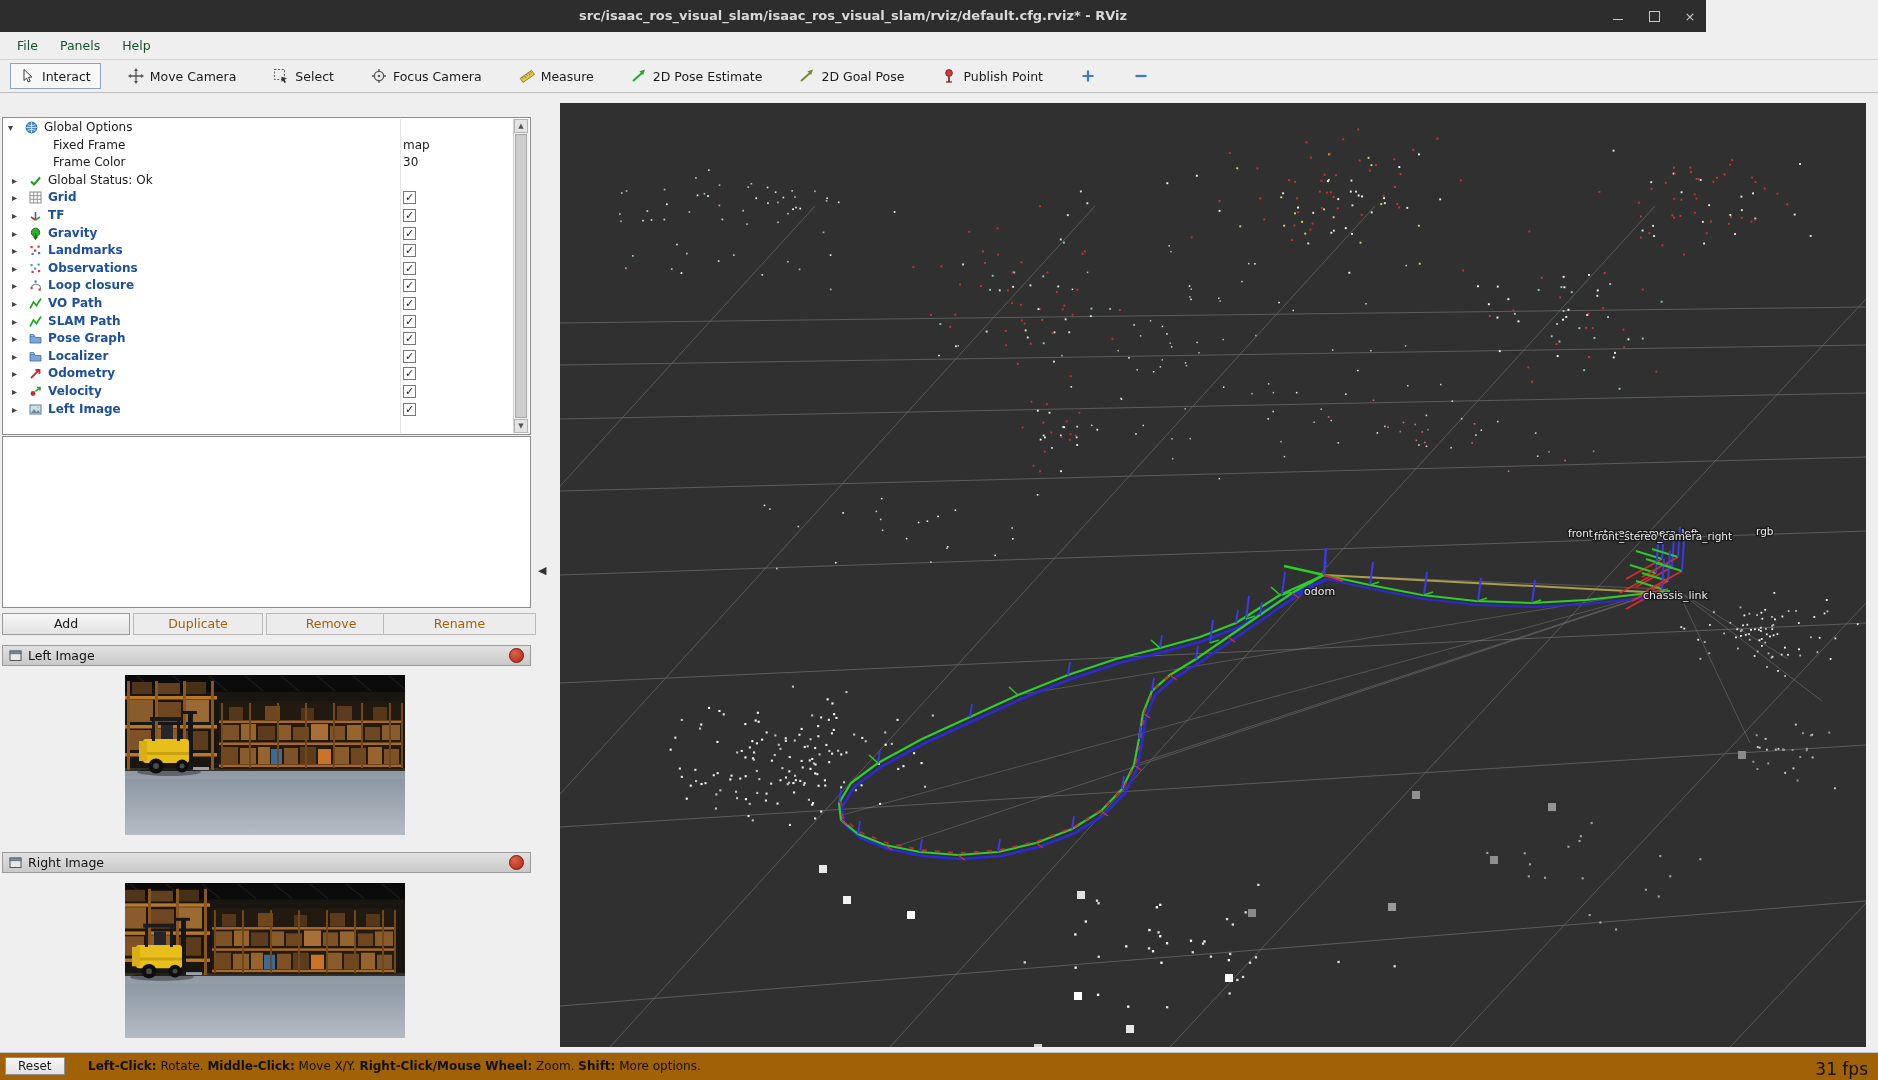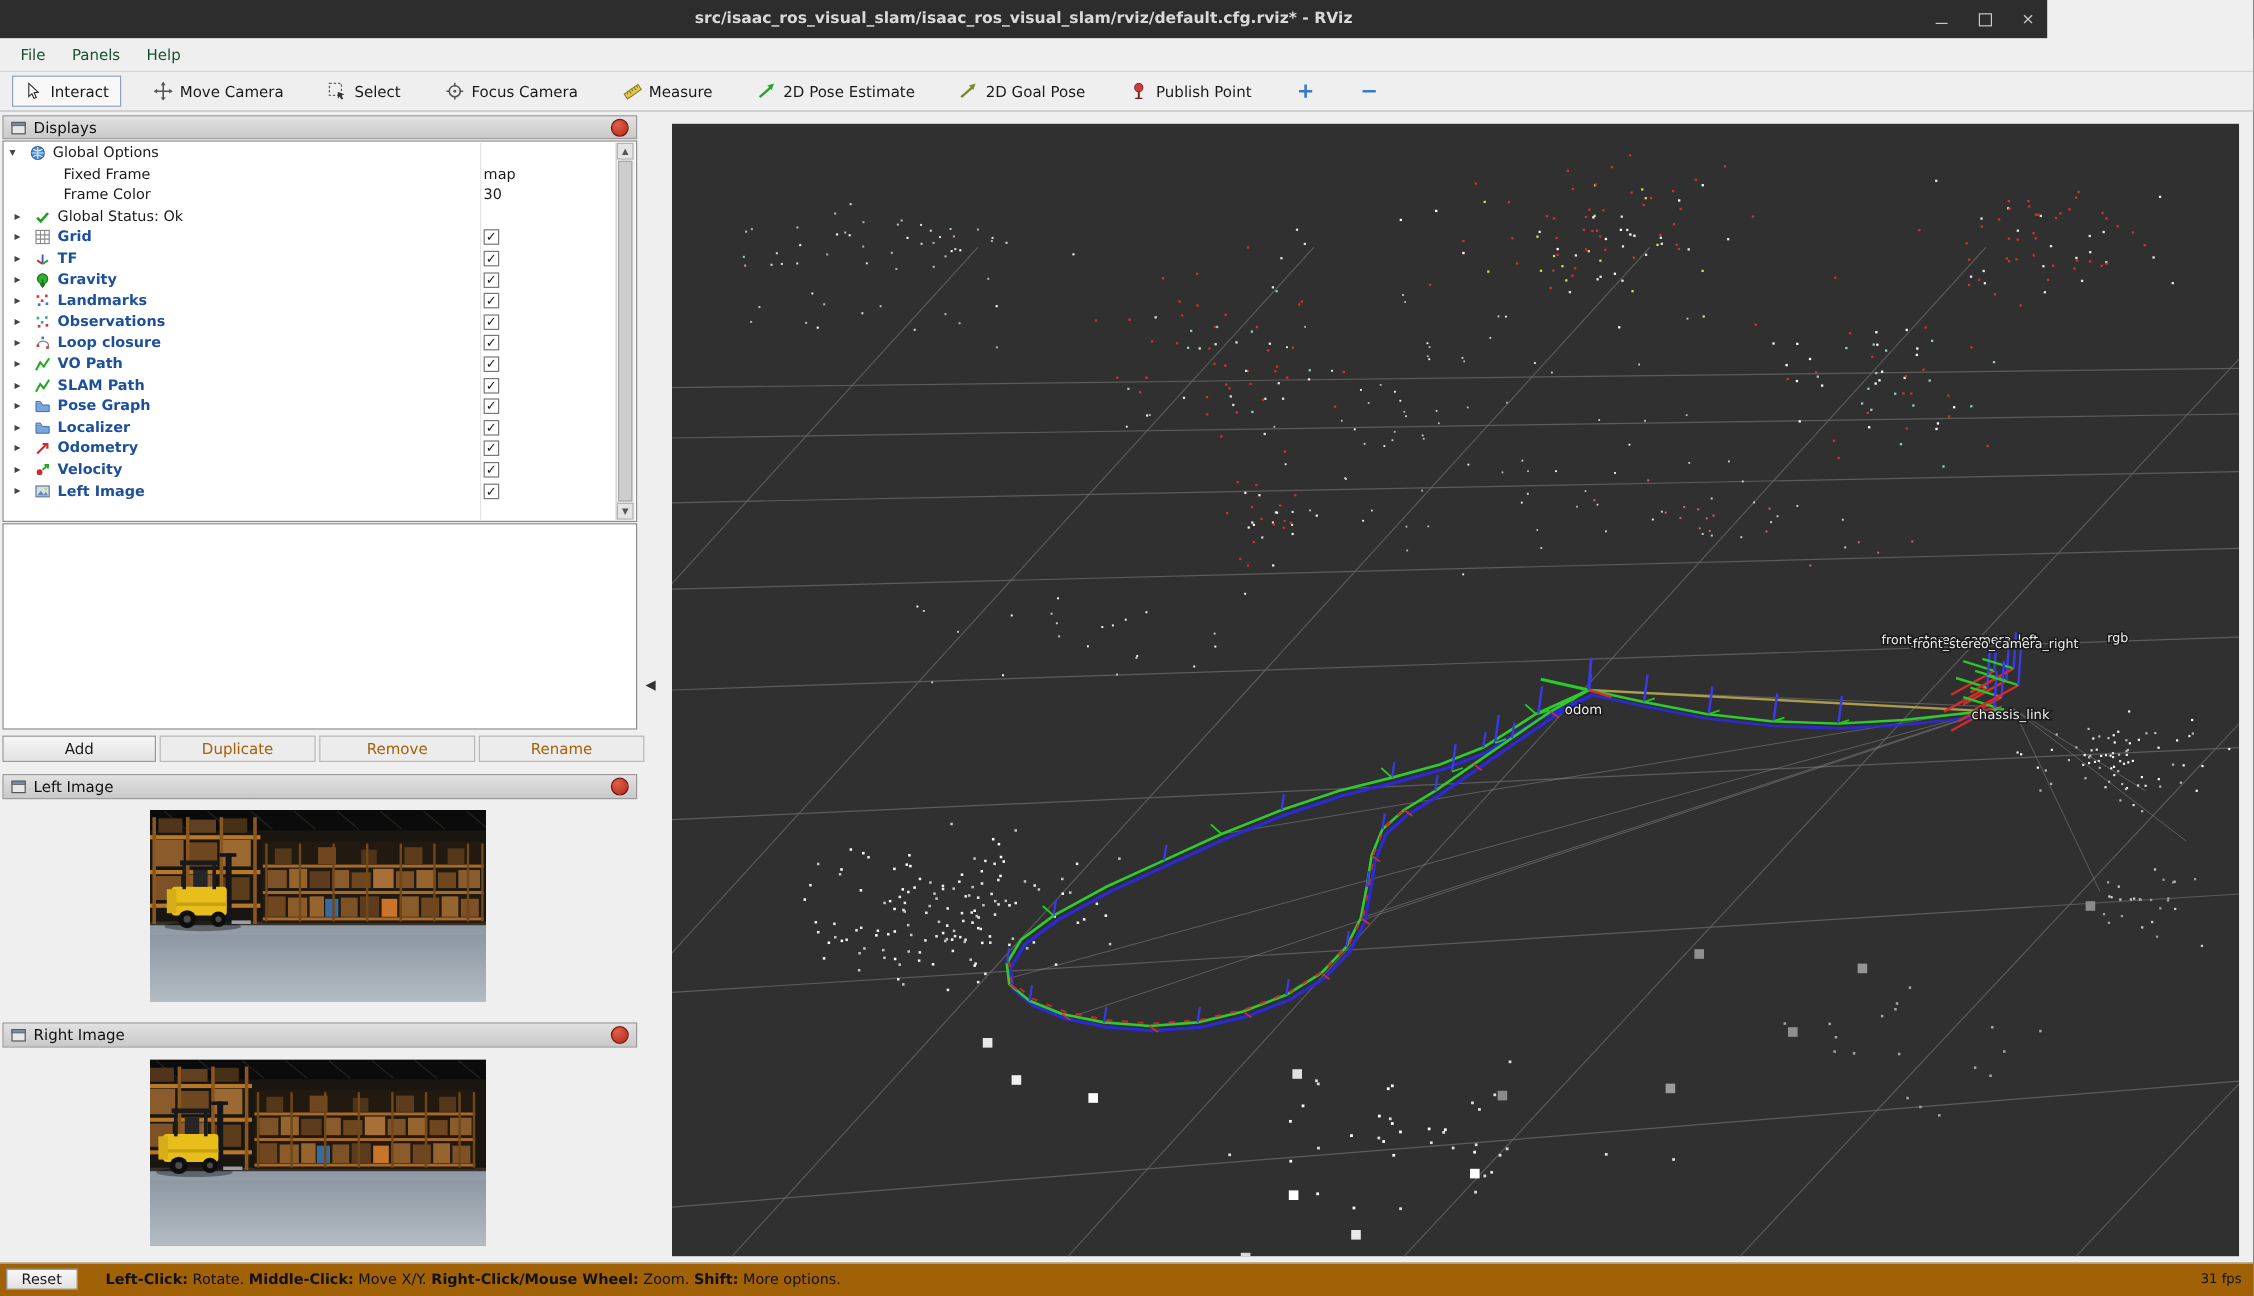--- a/index.html
+++ b/index.html
@@ -58,21 +58,21 @@
        box-sizing:border-box;text-align:center;line-height:20px;font-size:12.5px;color:#1a1a1a;}
   .pbtn.disabled{color:#a16207;border-color:#b9b9b9;background:#ececec;}
 
   
   .statusbar{left:0;top:1052px;width:1878px;height:28px;background:#a16207;border-top:1px solid #c4c4c4;
        box-sizing:border-box;}
   .reset-btn{position:absolute;left:5px;top:4px;padding:1px 12px;background:linear-gradient(#f8f8f8,#e0e0e0);
        border:1px solid #909090;font-size:12px;}
   .help-text{position:absolute;left:88px;top:6px;font-size:12px;color:#111;}
   .help-text b{font-weight:bold;}
-  .fps{position:absolute;right:10px;top:6px;font-size:11px;color:#111;}
+  .fps{position:absolute;right:10px;top:6px;font-size:17px;color:#111;}
 
   .collapse-arrow{left:538px;top:564px;font-size:11px;color:#333;}
 
   #scene{left:560px;top:103px;}
   .img-svg{display:block;}
 </style>
 </head>
 <body>
 
 <div id="app">
@@ -183,30 +183,20 @@
       </div>
       <div class="tool">
         <span>
           <svg width="16" height="16" viewBox="0 0 16 16" style="display:block">
             <path d="M2.5 8h11" stroke="#3a7ac8" stroke-width="2.2"></path>
           </svg>
         </span>
       </div>
     </div>
 
-  <div class="abs panel-header" style="left:2px;top:96px;width:529px;height:20px;">
-    <span id="dp-icon">
-        <svg width="13" height="13" viewBox="0 0 13 13" style="display:block">
-          <rect x="1" y="2" width="11" height="9.5" fill="#e8e8e8" stroke="#555"></rect>
-          <rect x="1" y="2" width="11" height="2.8" fill="#7a8aa0" stroke="#555" stroke-width="0.6"></rect>
-        </svg>
-      </span>
-    <span class="ph-title">Displays</span>
-    <span class="close-dot"></span>
-  </div>
 
   <div class="abs whitebox" style="left:2px;top:117px;width:529px;height:318px;">
     <div class="col-div"></div>
     <div id="tree-rows" style="position:absolute;left:0;top:1px;right:17px;">
         <div class="trow">
           <span class="arrow" style="left: 5px;">▾</span>
           <span class="ticon" style="left: 22px;">
             <svg width="13" height="13" viewBox="0 0 13 13" style="display:block">
               <circle cx="6.5" cy="6.5" r="5.4" fill="#4a8fd4" stroke="#2a5a94"></circle>
               <path d="M1.2 6.5h10.6M6.5 1.2v10.6M2.6 3.4c2.4 1.6 5.4 1.6 7.8 0M2.6 9.6c2.4-1.6 5.4-1.6 7.8 0" stroke="#dce8f4" stroke-width="0.9" fill="none"></path>
@@ -399,21 +389,21 @@
       <div class="thumb" style="top:15px;bottom:15px;"></div>
       <div class="sbtn" style="bottom:0;">▼</div>
     </div>
   </div>
 
   <div class="abs whitebox" style="left:2px;top:436px;width:529px;height:172px;"></div>
 
   <div class="pbtn" style="left:2px;top:613px;width:128px;">Add</div>
   <div class="pbtn disabled" style="left:133px;top:613px;width:130px;">Duplicate</div>
   <div class="pbtn disabled" style="left:266px;top:613px;width:130px;">Remove</div>
-  <div class="pbtn disabled" style="left:399px;top:613px;width:138px;">Rename</div>
+  <div class="pbtn disabled" style="left:383px;top:613px;width:153px;">Rename</div>
 
   <div class="abs panel-header" style="left:2px;top:645px;width:529px;height:21px;">
     <span id="li-icon">
         <svg width="13" height="13" viewBox="0 0 13 13" style="display:block">
           <rect x="1" y="2" width="11" height="9.5" fill="#e8e8e8" stroke="#555"></rect>
           <rect x="1" y="2" width="11" height="2.8" fill="#7a8aa0" stroke="#555" stroke-width="0.6"></rect>
         </svg>
       </span>
     <span class="ph-title">Left Image</span>
     <span class="close-dot"></span>

